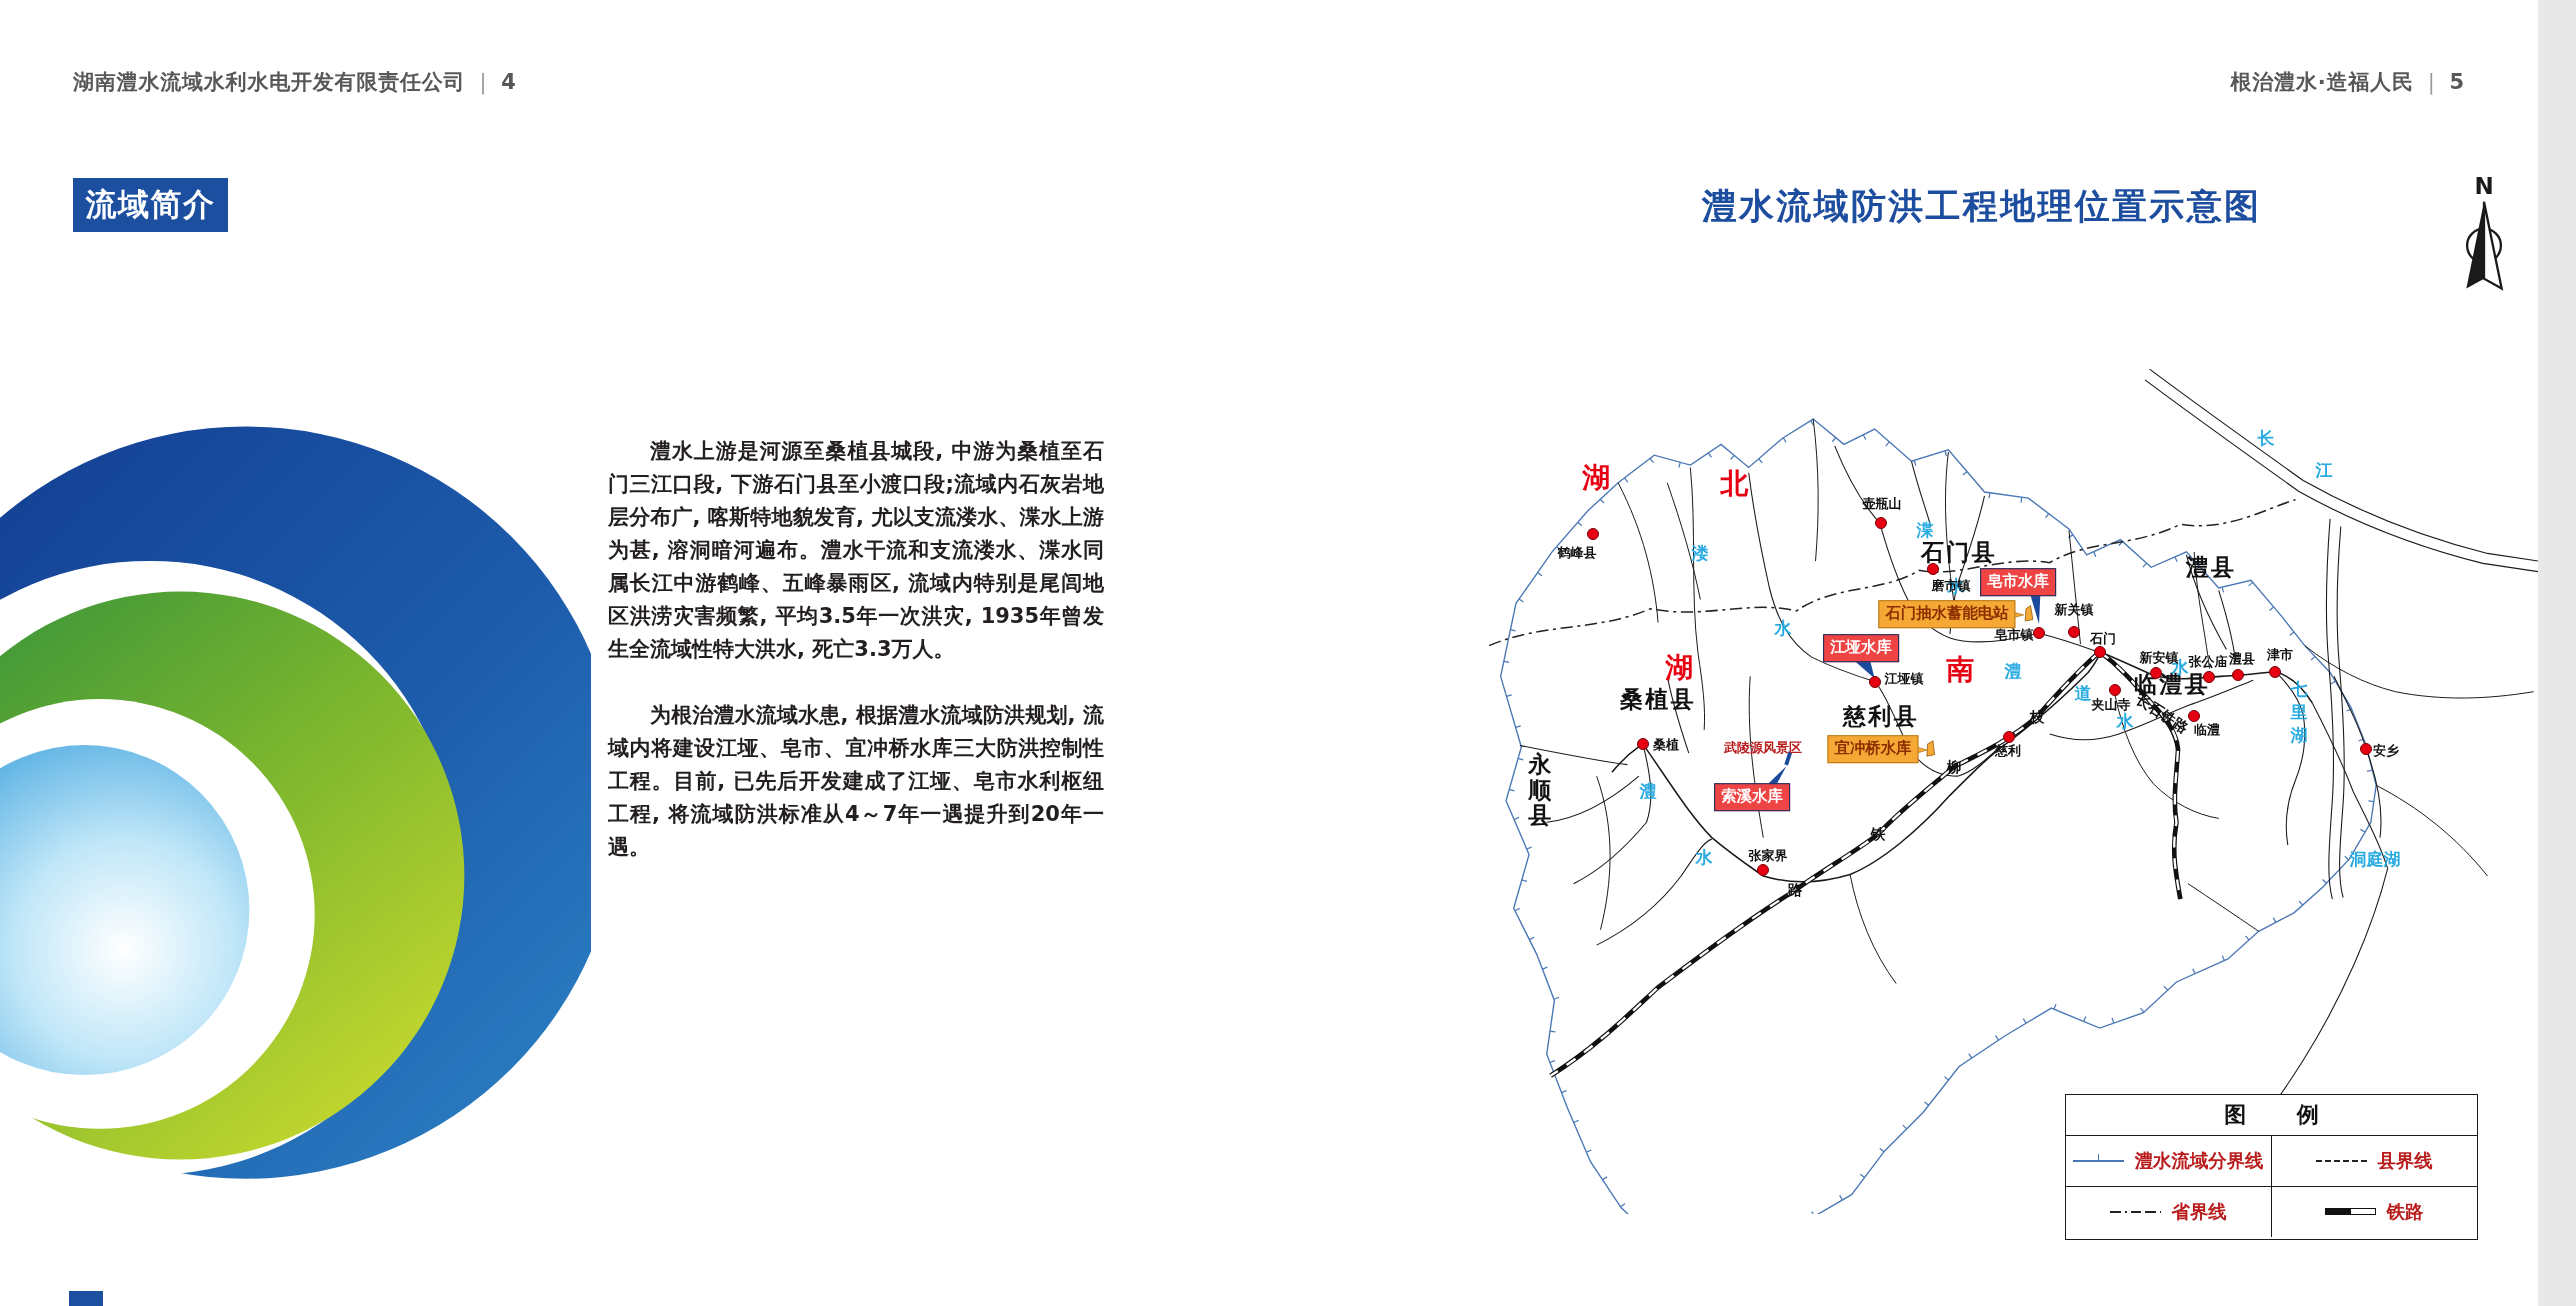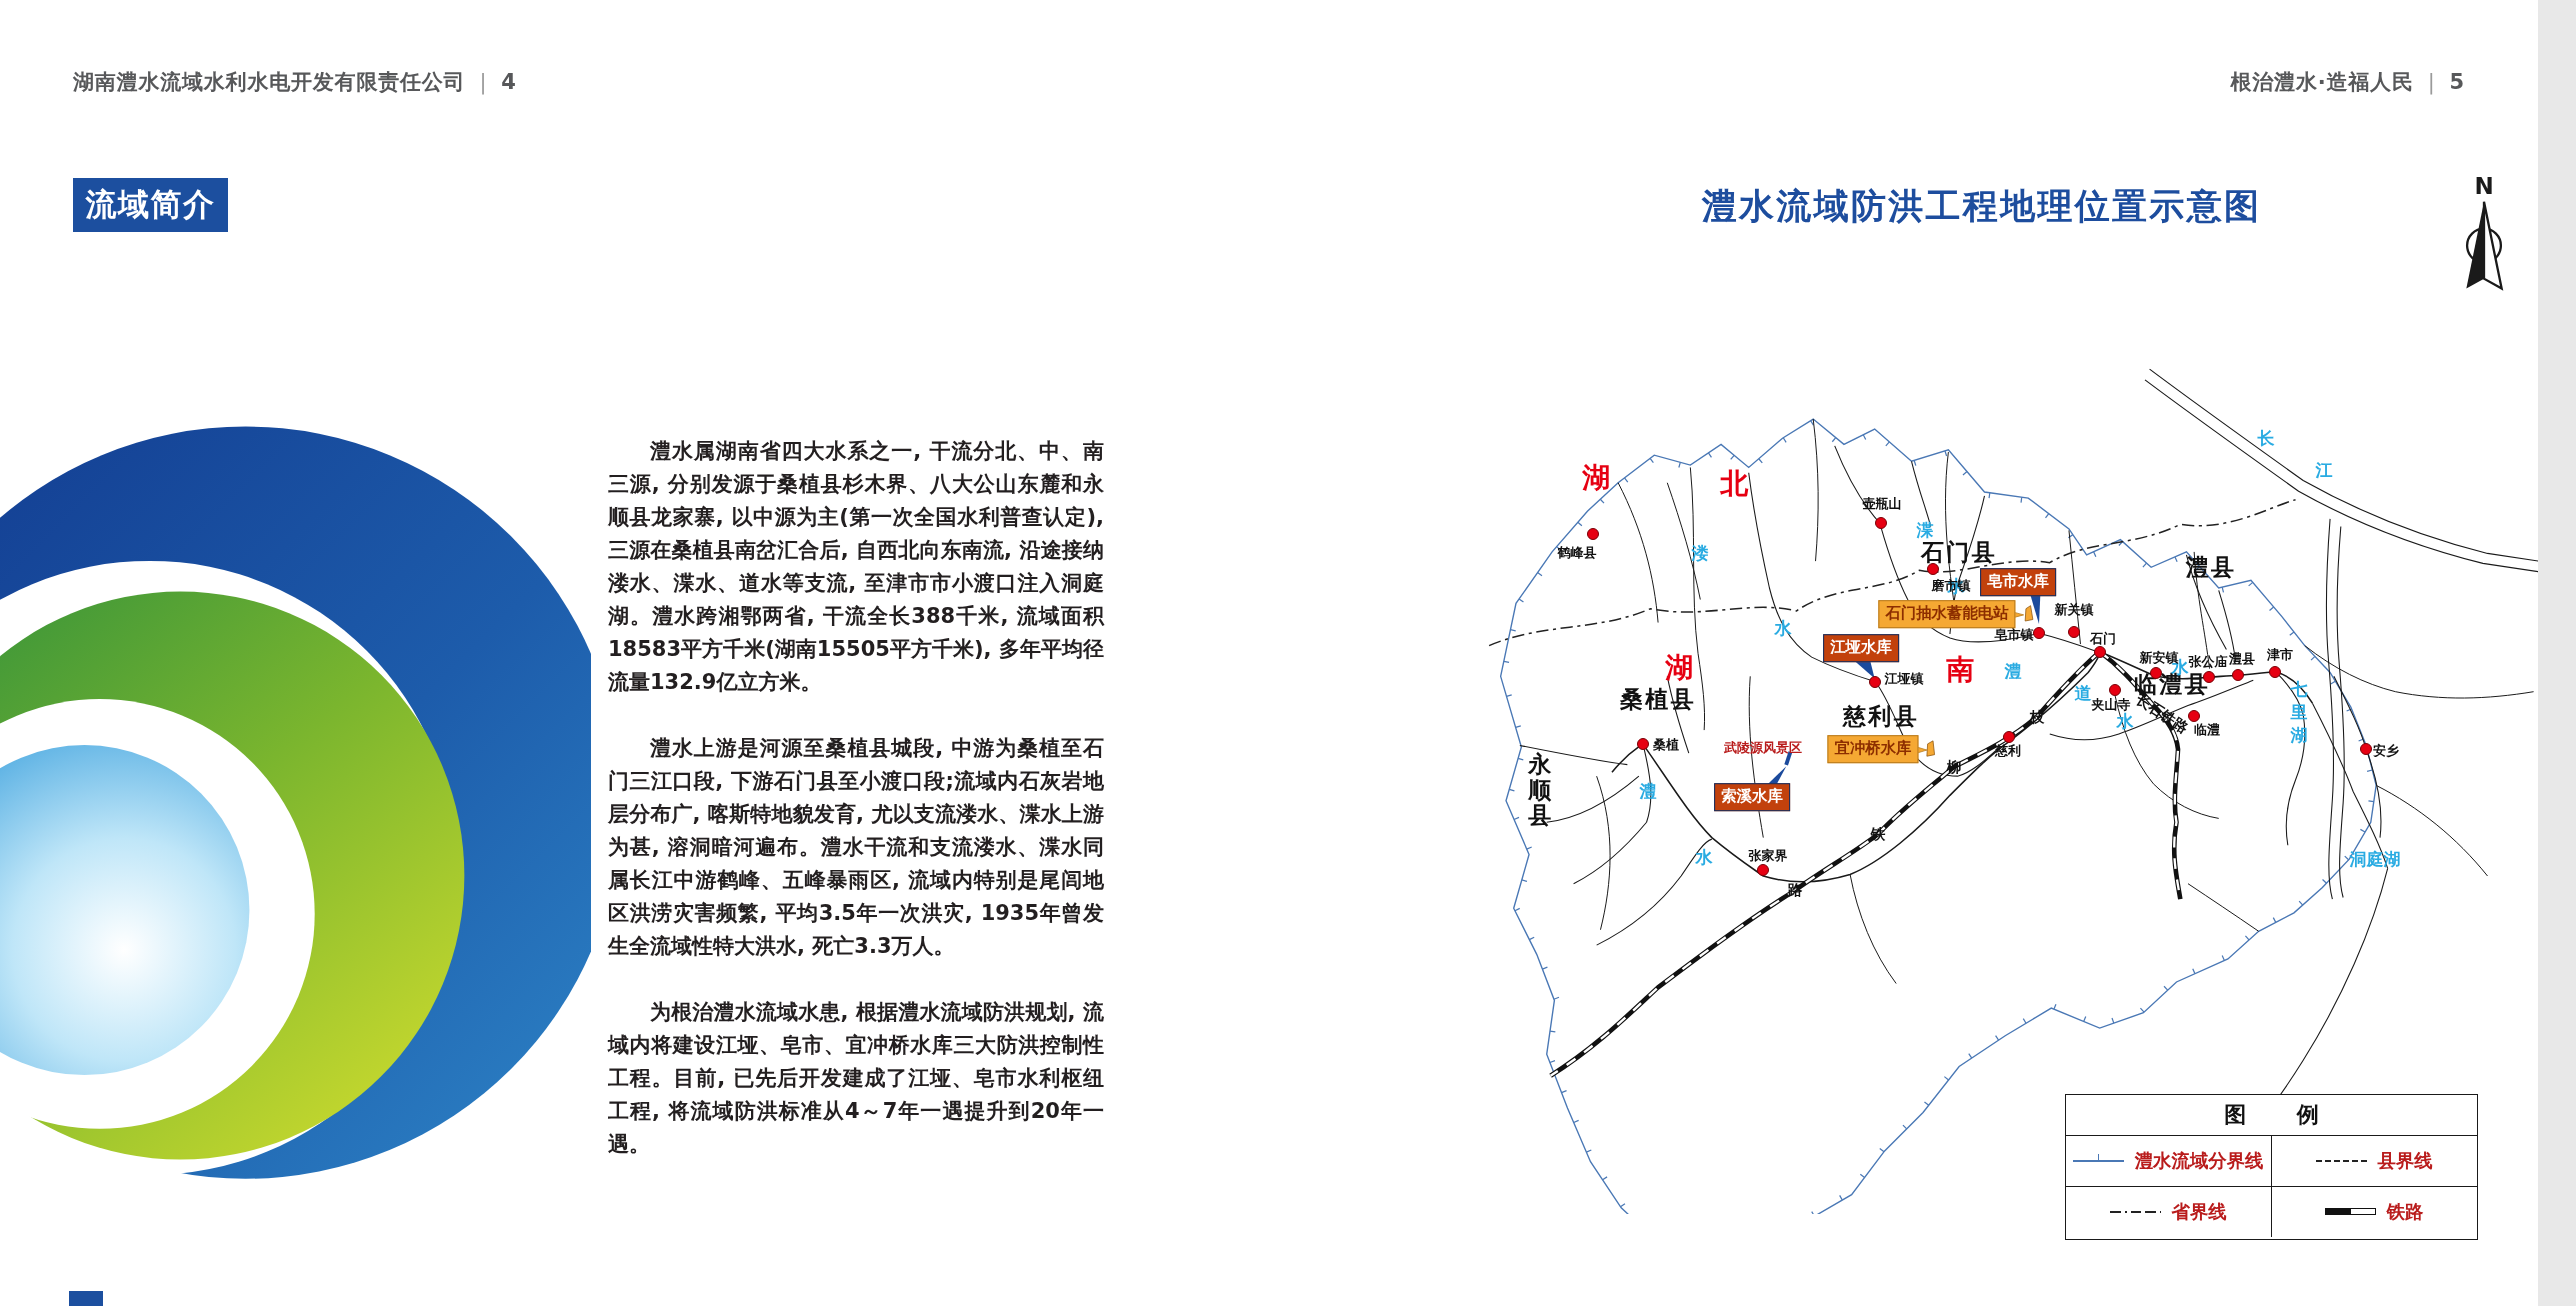--- a/index.html
+++ b/index.html
@@ -29,21 +29,21 @@
   .ml{position:absolute;transform:translate(-50%,-50%);white-space:nowrap;}
   .prov{color:#e60012;font-size:28px;font-weight:800;letter-spacing:1.5px;}
   .cnty{color:#111;font-size:23px;font-weight:800;letter-spacing:2.3px;}
   .town-lbl{color:#111;font-size:13px;font-weight:800;}
   .dot{position:absolute;width:10px;height:10px;border-radius:50%;background:#e60012;border:0.8px solid #7a0006;transform:translate(-50%,-50%);}
   .riv{color:#29abe2;font-size:17px;font-weight:800;}
   .rail-lbl{color:#111;font-size:14.6px;font-weight:800;}
   .extra-lbl{color:#b91c1c;font-size:13px;font-weight:800;}
   .callout{position:absolute;transform:translate(-50%,-50%);font-size:15.4px;font-weight:800;
      padding:2.3px 6.1px;white-space:nowrap;}
-  .callout.blue{background:#c2410c;color:#fff;border:0.8px solid #0d2c63;}
+  .callout.blue{background:#ef4444;color:#fff;border:0.8px solid #0d2c63;}
   .callout.orange{background:#f5a833;color:#8d2e00;border:0.8px solid #b5791d;}
   
   #legend{position:absolute;left:2065px;top:1094px;width:413px;height:146px;background:#fff;
      border:1.5px solid #1a1a1a;box-sizing:border-box;z-index:5;}
   #legend-title{height:40px;border-bottom:1.5px solid #1a1a1a;display:flex;align-items:center;justify-content:center;
      font-size:22px;font-weight:800;letter-spacing:21.5px;text-indent:21.5px;color:#111;}
   #legend-grid{display:grid;grid-template-columns:1fr 1fr;grid-template-rows:1fr 1fr;height:101px;}
   .lcell{display:flex;align-items:center;justify-content:center;gap:10.7px;box-sizing:border-box;}
   .lcell:nth-child(1){border-right:1.5px solid #1a1a1a;border-bottom:1.5px solid #1a1a1a;}
   .lcell:nth-child(2){border-bottom:1.5px solid #1a1a1a;}
@@ -64,21 +64,20 @@
   <div class="hdr" id="hdr-left">
     <span>湖南澧水流域水利水电开发有限责任公司</span><span class="sep">|</span><span>4</span>
   </div>
   <div class="hdr" id="hdr-right">
     <span>根治澧水·造福人民</span><span class="sep">|</span><span>5</span>
   </div>
 
   <div id="section-title">流域简介</div>
 
   <div id="body-text">
-    <p>澧水属湖南省四大水系之一, 干流分北、中、南三源, 分别发源于桑植县杉木界、八大公山东麓和永顺县龙家寨, 以中源为主(第一次全国水利普查认定), 三源在桑植县南岔汇合后, 自西北向东南流, 沿途接纳溇水、渫水、道水等支流, 至津市市小渡口注入洞庭湖。澧水跨湘鄂两省, 干流全长388千米, 流域面积18583平方千米(湖南15505平方千米), 多年平均径流量132.9亿立方米。</p>
     <p>澧水上游是河源至桑植县城段, 中游为桑植至石门三江口段, 下游石门县至小渡口段;流域内石灰岩地层分布广, 喀斯特地貌发育, 尤以支流溇水、渫水上游为甚, 溶洞暗河遍布。澧水干流和支流溇水、渫水同属长江中游鹤峰、五峰暴雨区, 流域内特别是尾闾地区洪涝灾害频繁, 平均3.5年一次洪灾, 1935年曾发生全流域性特大洪水, 死亡3.3万人。</p>
     <p>为根治澧水流域水患, 根据澧水流域防洪规划, 流域内将建设江垭、皂市、宜冲桥水库三大防洪控制性工程。目前, 已先后开发建成了江垭、皂市水利枢纽工程, 将流域防洪标准从4～7年一遇提升到20年一遇。</p>
   </div>
 
   <svg id="logo" viewBox="0 0 770 1050">
     <defs>
       <linearGradient id="gBlue" x1="0" y1="0" x2="1" y2="1">
         <stop offset="0" stop-color="#123a8f"></stop>
           <stop offset="0.55" stop-color="#1d5cab"></stop>
           <stop offset="1" stop-color="#2e86c8"></stop>

